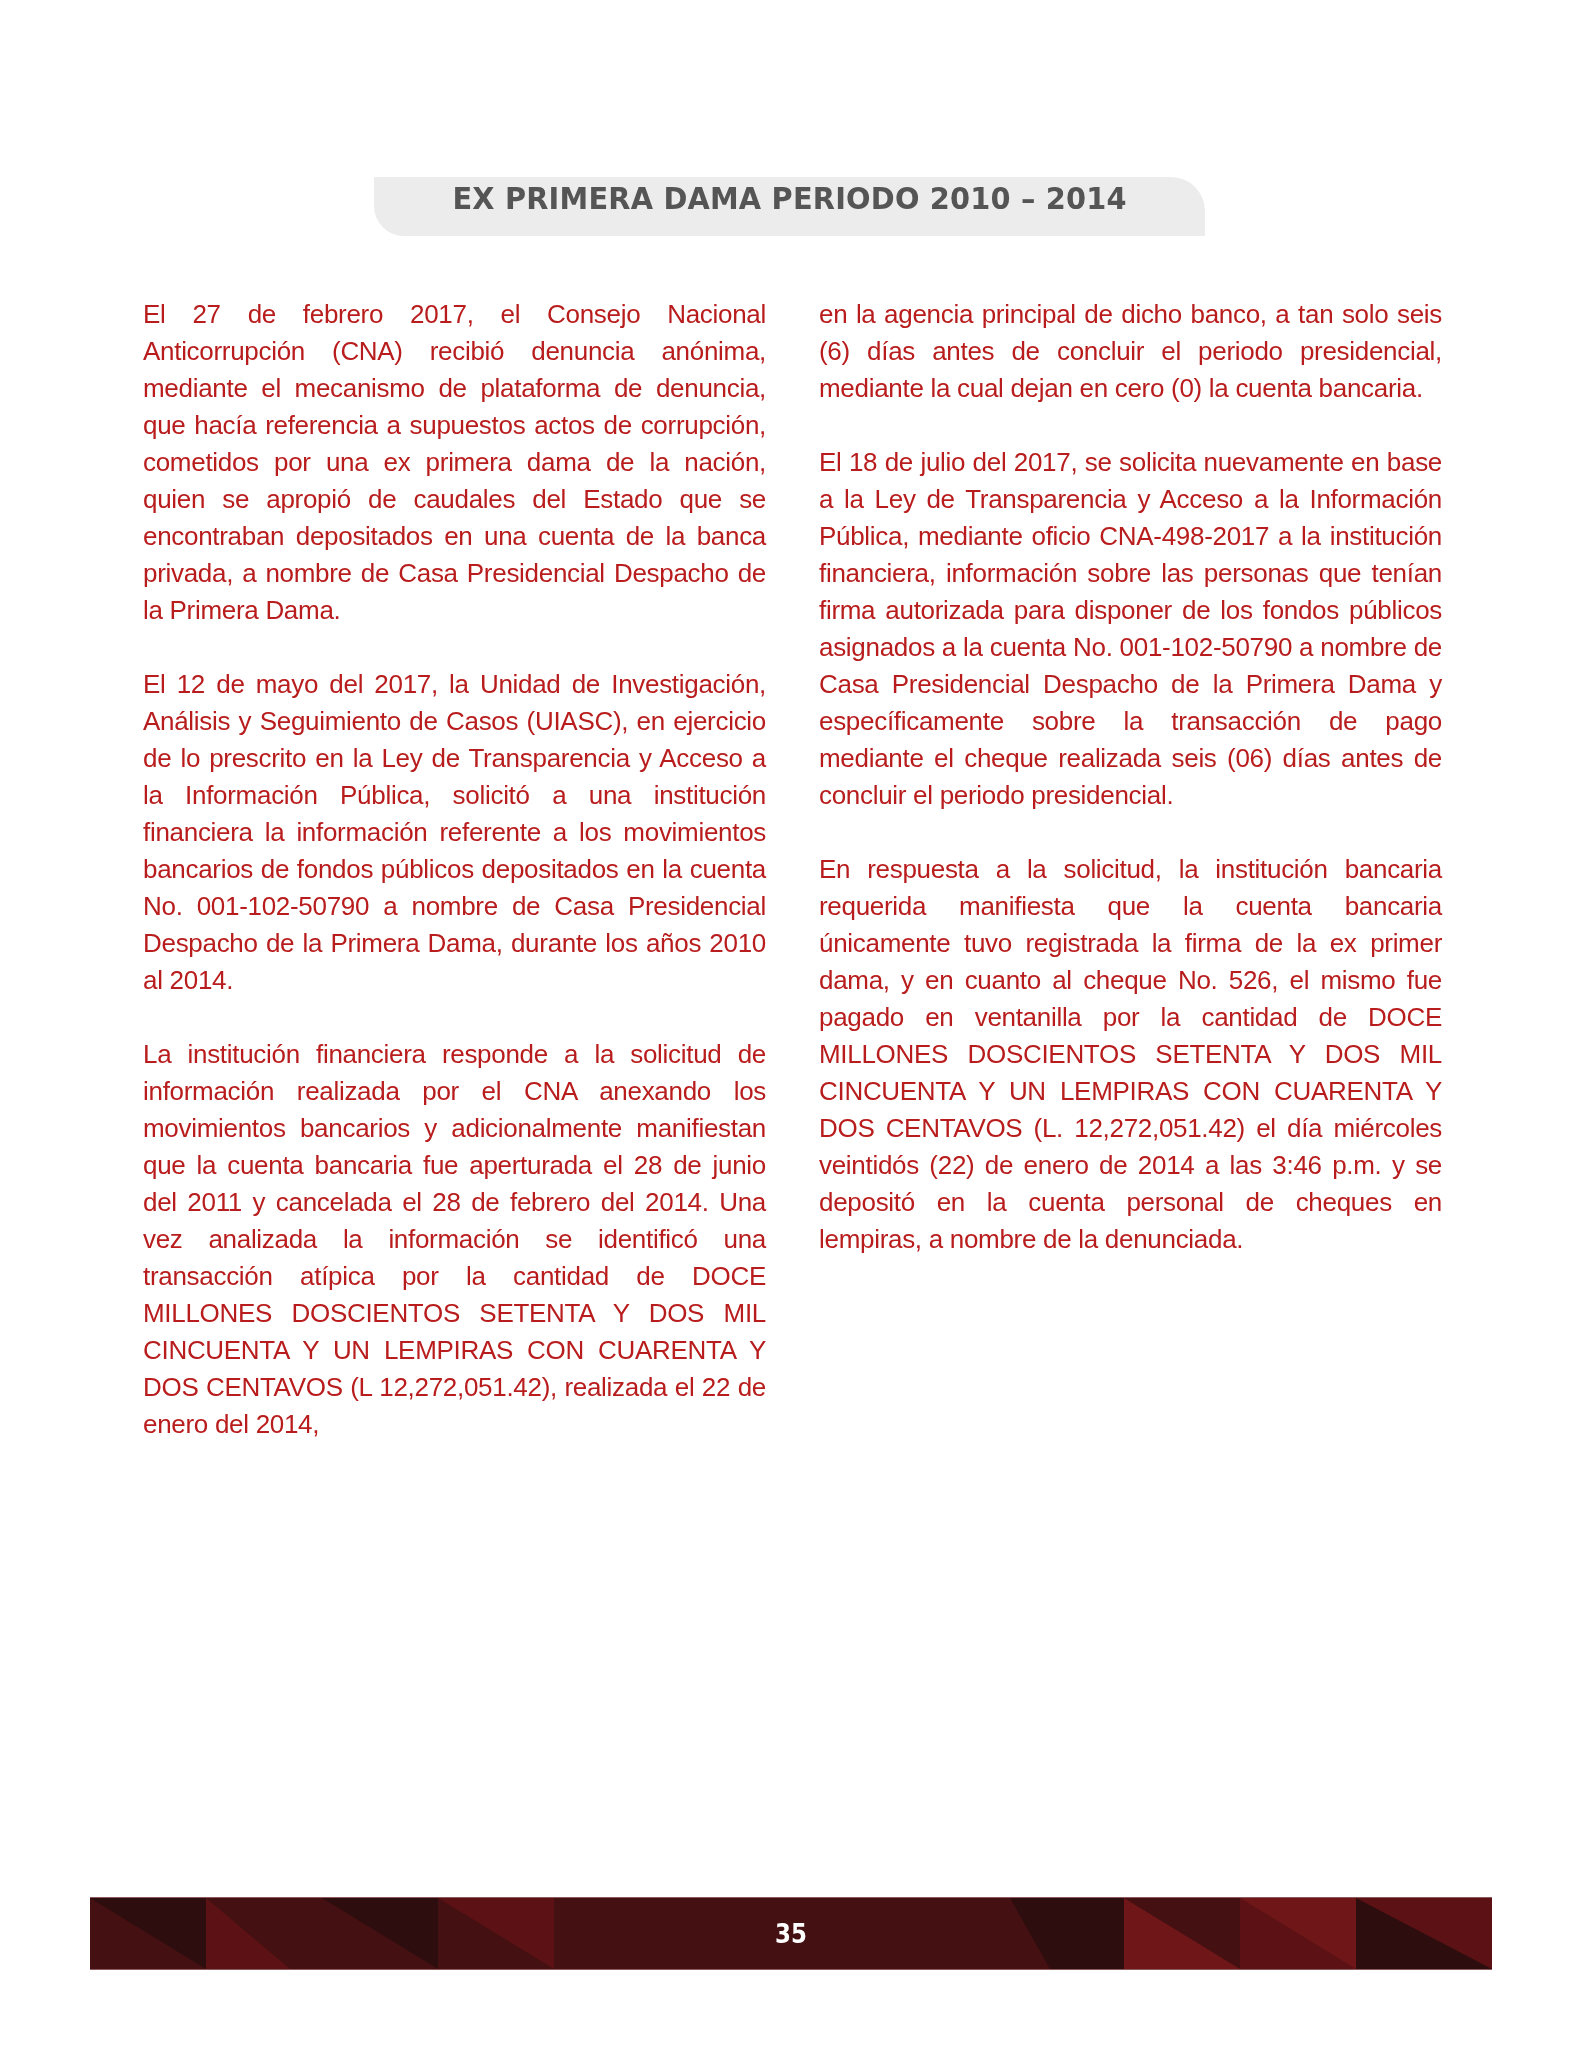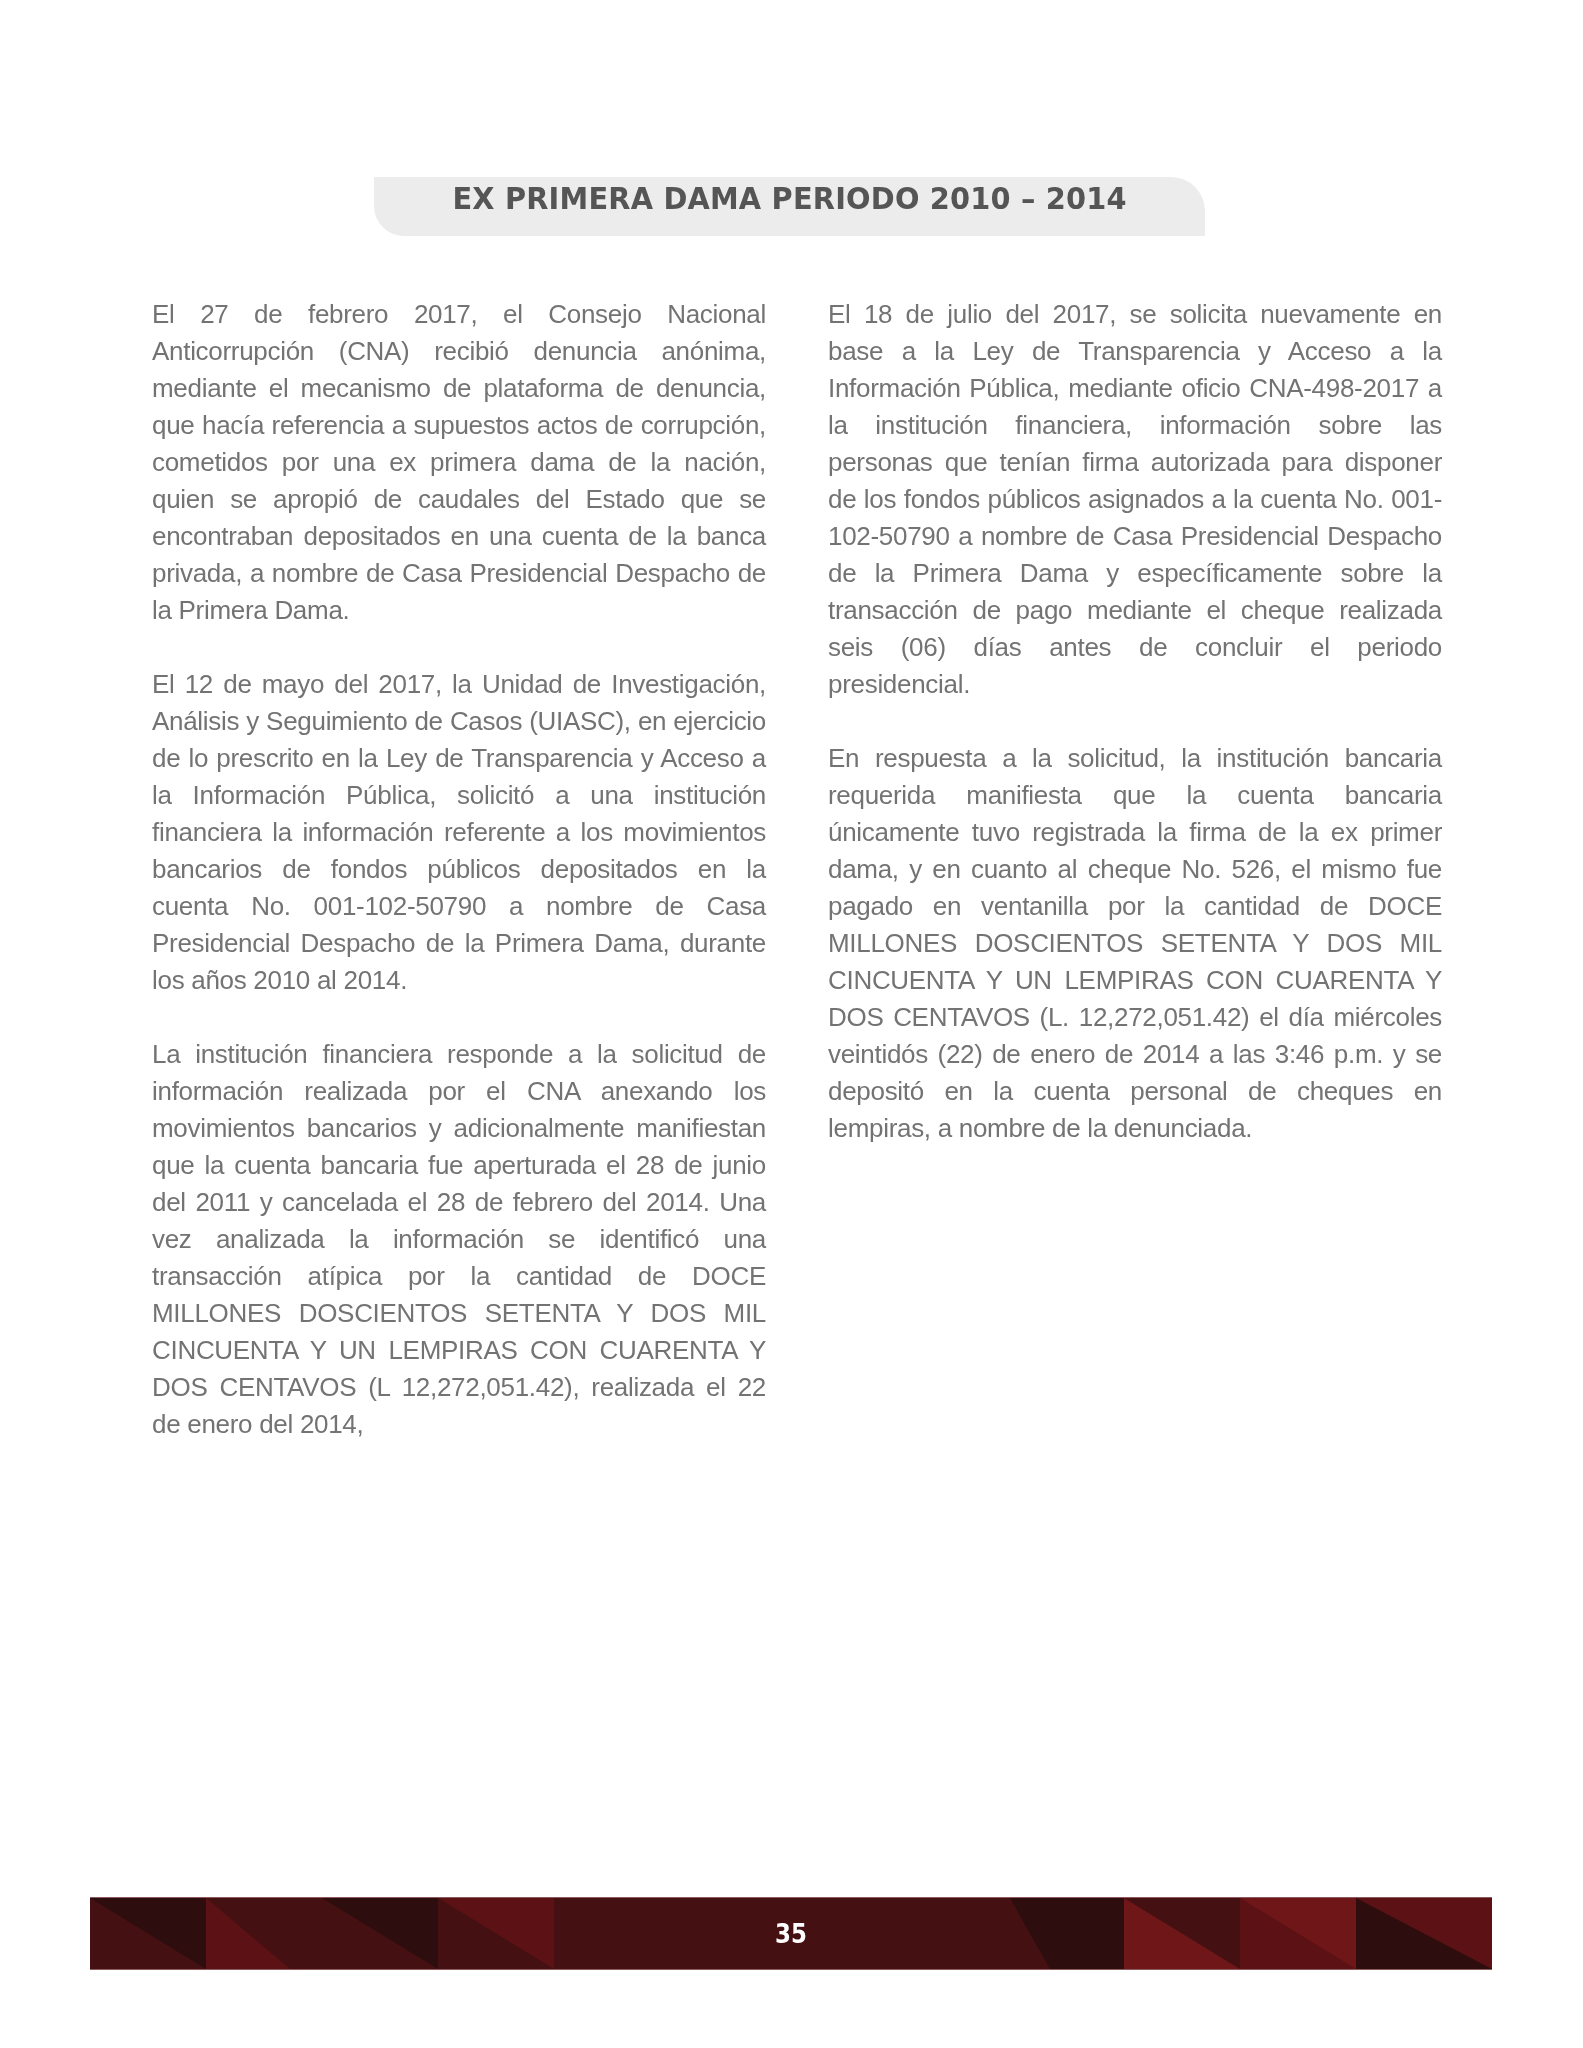--- a/index.html
+++ b/index.html
@@ -42,22 +42,22 @@
       position: absolute;
       top: 296px;
       width: 630px;
     }
     .col-left { left: 136px; }
     .col-right { left: 812px; }
     .para {
       font-size: 26px;
       line-height: 37px;
       text-align: justify;
-      margin: 0 0 37px 16px;
-      color: #737373;
+      margin: 0 0 37px 7px;
+      color: #b91c1c;
       letter-spacing: -0.3px;
       word-spacing: 0px;
     }
     .para:last-child { margin-bottom: 0; }
     .footer-bar {
       position: absolute;
       left: 90px;
       top: 1897px;
       width: 1402px;
       height: 73px;
@@ -95,20 +95,21 @@
   <span class="header-title">EX PRIMERA DAMA PERIODO 2010 – 2014</span>
 </div>
 
 <div class="column col-left">
   <p class="para">El 27 de febrero 2017, el Consejo Nacional Anticorrupción (CNA) recibió denuncia anónima, mediante el mecanismo de plataforma de denuncia, que hacía referencia a supuestos actos de corrupción, cometidos por una ex primera dama de la nación, quien se apropió de caudales del Estado que se encontraban depositados en una cuenta de la banca privada, a nombre de Casa Presidencial Despacho de la Primera Dama.</p>
   <p class="para">El 12 de mayo del 2017, la Unidad de Investigación, Análisis y Seguimiento de Casos (UIASC), en ejercicio de lo prescrito en la Ley de Transparencia y Acceso a la Información Pública, solicitó a una institución financiera la información referente a los movimientos bancarios de fondos públicos depositados en la cuenta No. 001-102-50790 a nombre de Casa Presidencial Despacho de la Primera Dama, durante los años 2010 al 2014.</p>
   <p class="para">La institución financiera responde a la solicitud de información realizada por el CNA anexando los movimientos bancarios y adicionalmente manifiestan que la cuenta bancaria fue aperturada el 28 de junio del 2011 y cancelada el 28 de febrero del 2014. Una vez analizada la información se identificó una transacción atípica por la cantidad de DOCE MILLONES DOSCIENTOS SETENTA Y DOS MIL CINCUENTA Y UN LEMPIRAS CON CUARENTA Y DOS CENTAVOS (L 12,272,051.42), realizada el 22 de enero del 2014,</p>
 </div>
 
 <div class="column col-right">
+  <p class="para">en la agencia principal de dicho banco, a tan solo seis (6) días antes de concluir el periodo presidencial, mediante la cual dejan en cero (0) la cuenta bancaria.</p>
   <p class="para">El 18 de julio del 2017, se solicita nuevamente en base a la Ley de Transparencia y Acceso a la Información Pública, mediante oficio CNA-498-2017 a la institución financiera, información sobre las personas que tenían firma autorizada para disponer de los fondos públicos asignados a la cuenta No. 001-102-50790 a nombre de Casa Presidencial Despacho de la Primera Dama y específicamente sobre la transacción de pago mediante el cheque realizada seis (06) días antes de concluir el periodo presidencial.</p>
   <p class="para">En respuesta a la solicitud, la institución bancaria requerida manifiesta que la cuenta bancaria únicamente tuvo registrada la firma de la ex primer dama, y en cuanto al cheque No. 526, el mismo fue pagado en ventanilla por la cantidad de DOCE MILLONES DOSCIENTOS SETENTA Y DOS MIL CINCUENTA Y UN LEMPIRAS CON CUARENTA Y DOS CENTAVOS (L. 12,272,051.42) el día miércoles veintidós (22) de enero de 2014 a las 3:46 p.m. y se depositó en la cuenta personal de cheques en lempiras, a nombre de la denunciada.</p>
 </div>
 
 <div class="footer-bar">
   <svg width="1402" height="71" viewBox="0 0 1402 71" preserveAspectRatio="none">
 
     <rect x="0" y="0" width="116" height="71" fill="#441012"></rect>
     <polygon points="0,0 116,0 116,71" fill="#2e0d0e"></polygon>
     <rect x="116" y="0" width="116" height="71" fill="#5c1214"></rect>

